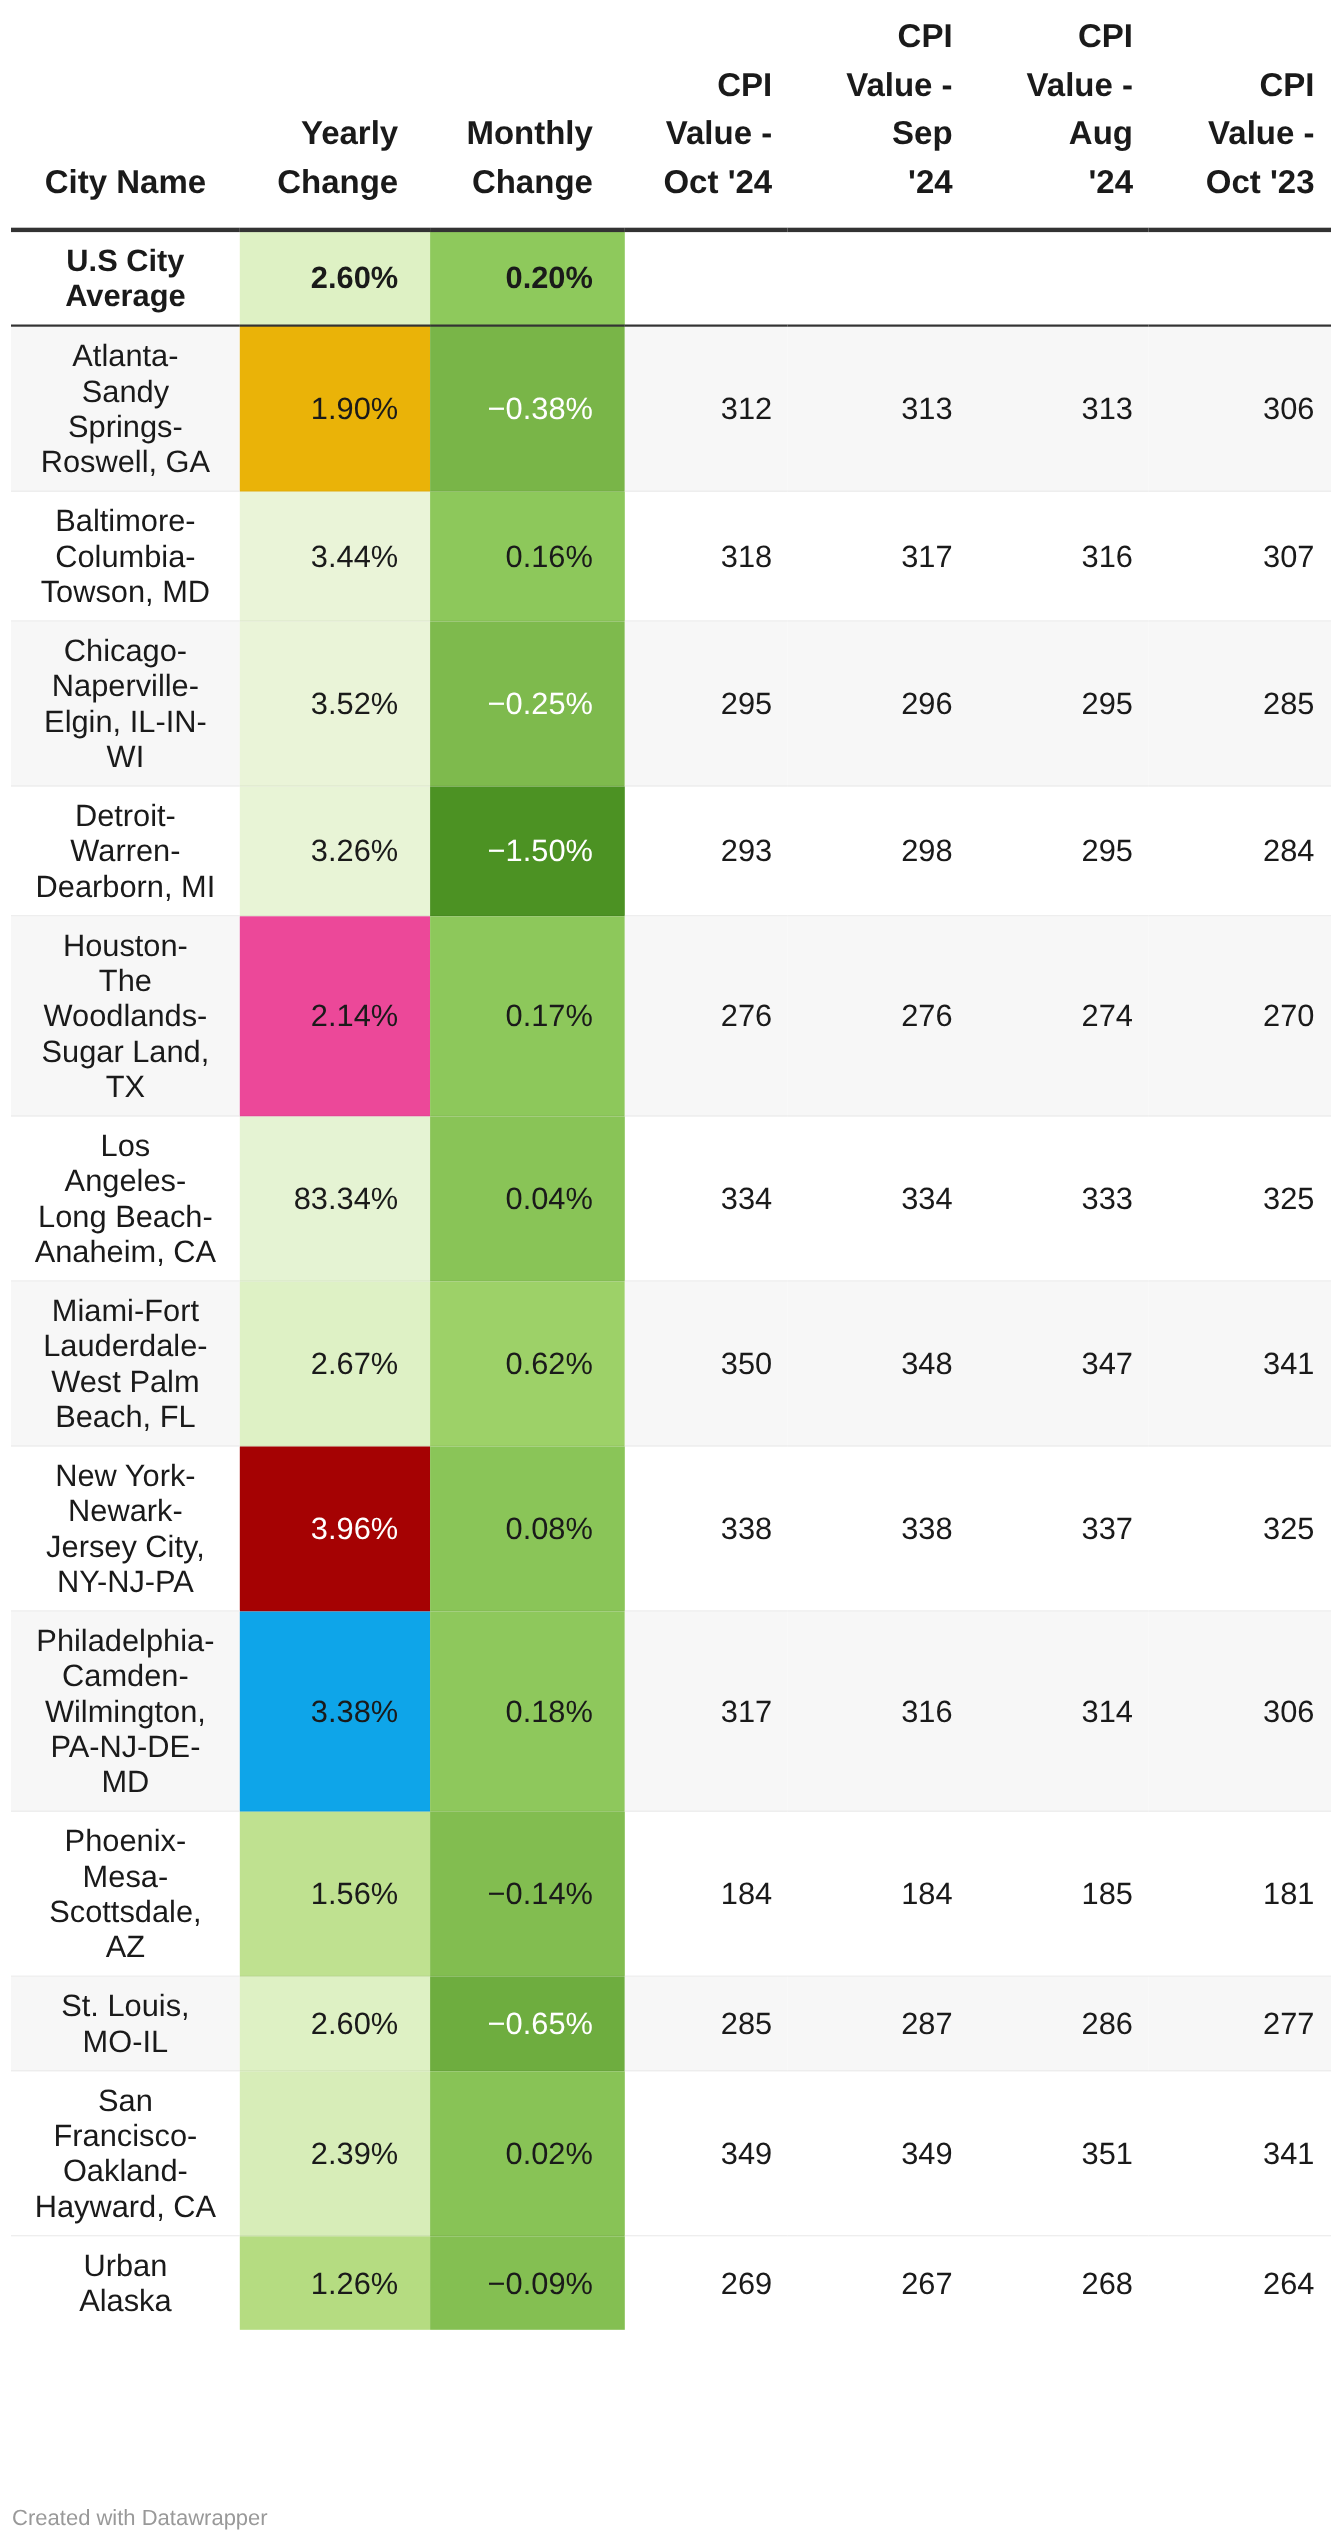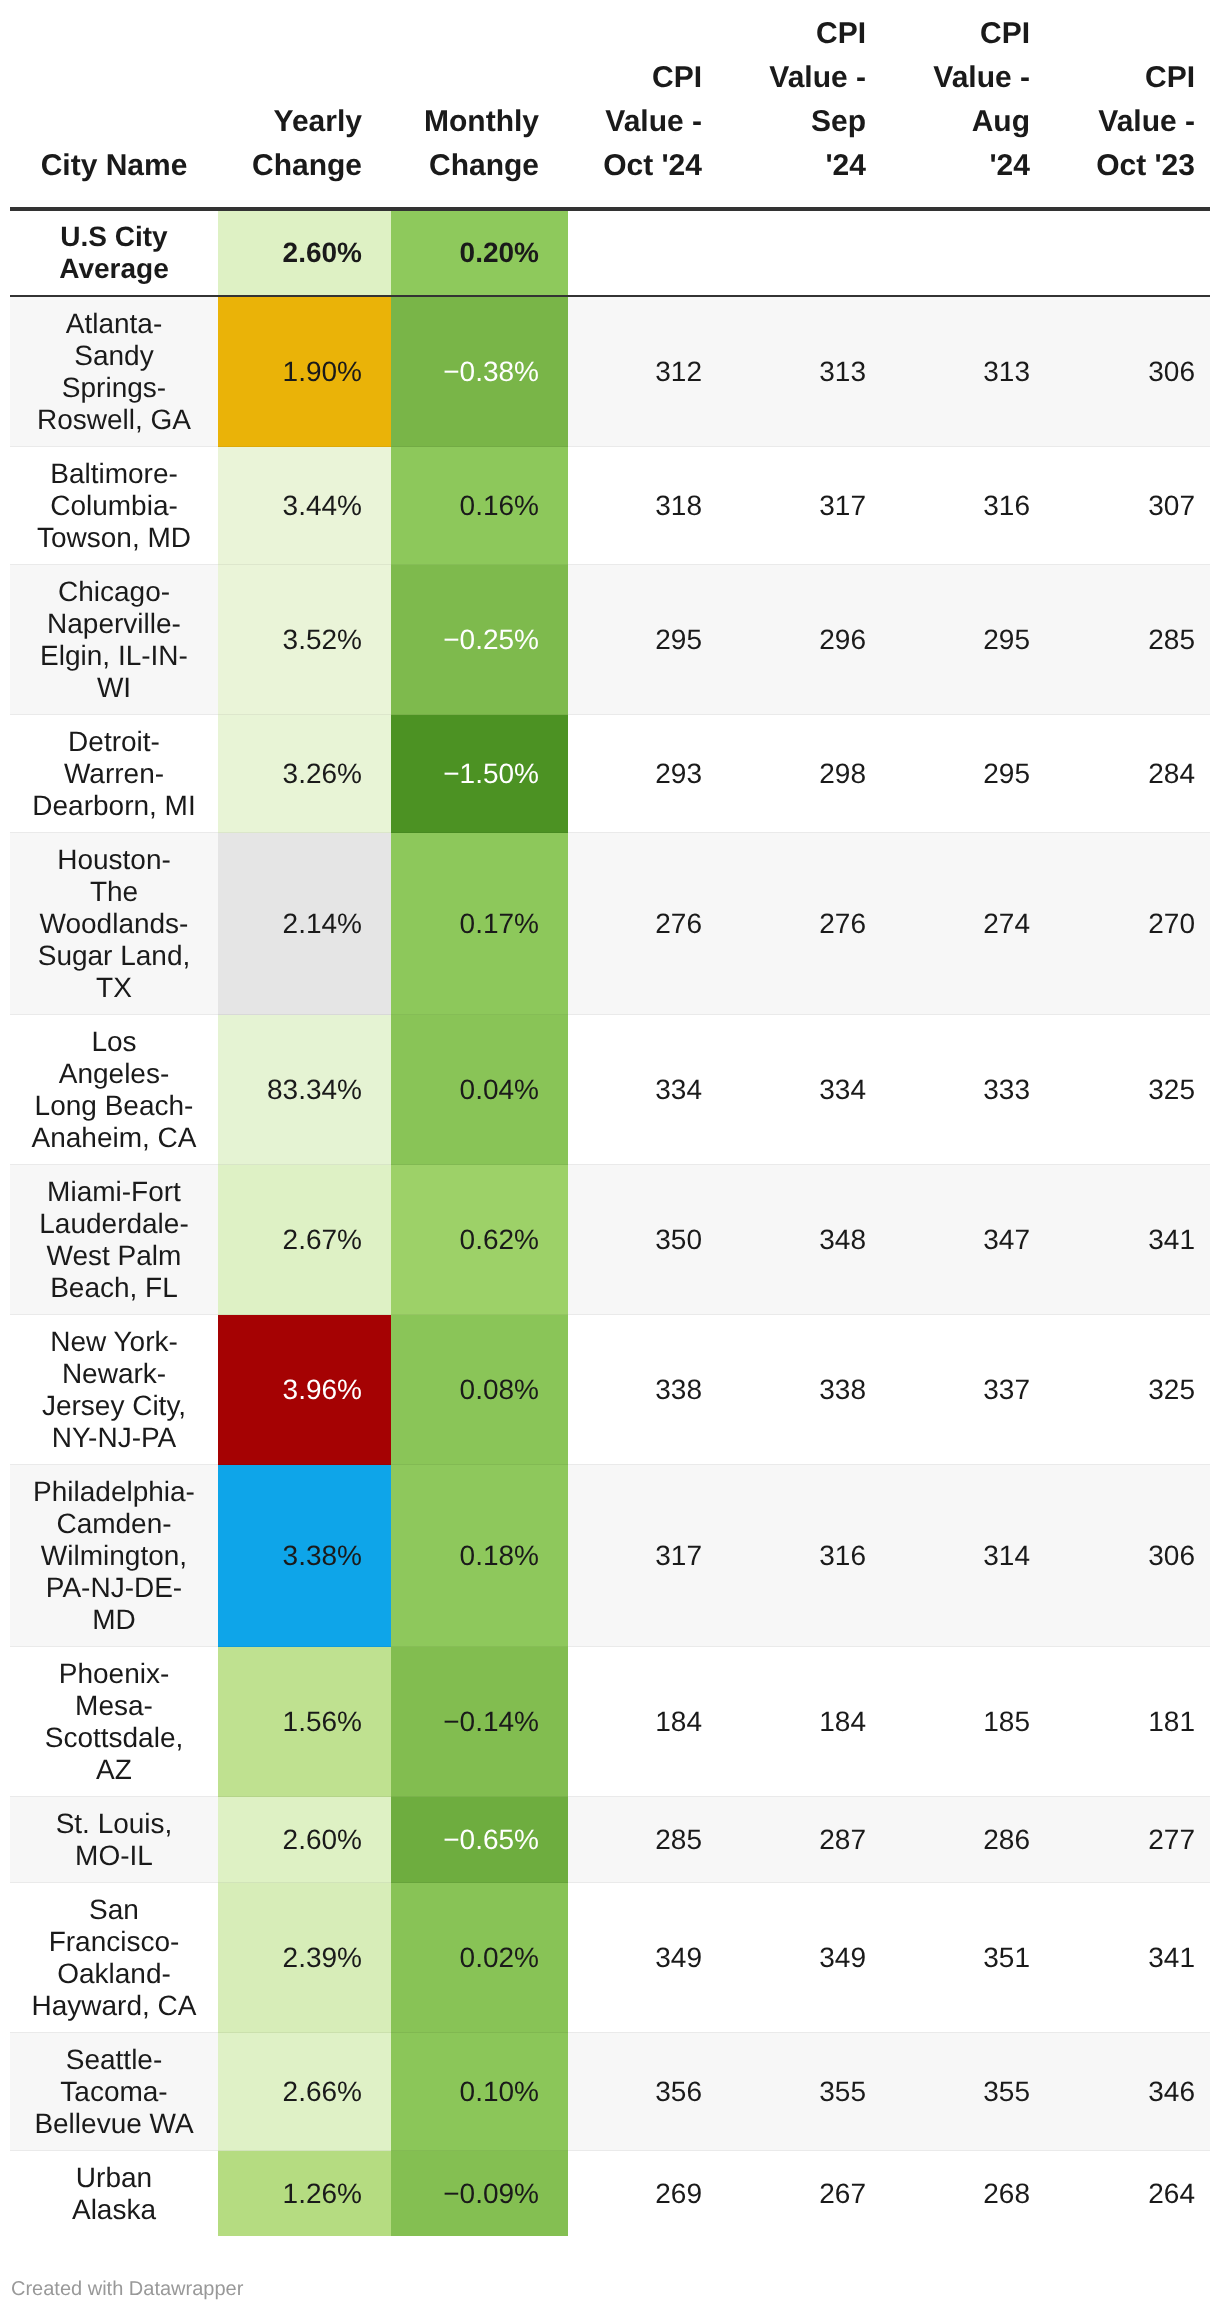--- a/index.html
+++ b/index.html
@@ -144,21 +144,21 @@
           <td class="col-n al-right">298</td>
           <td class="col-n al-right">295</td>
           <td class="col-nl al-right">284</td>
         </tr>
         <tr class="stripe">
           <td class="col-city al-left">Houston-
 The
 Woodlands-
 Sugar Land,
 TX</td>
-          <td class="col-yc al-right tint" style="background-color:#e5e5e5">2.14%</td>
+          <td class="col-yc al-right tint" style="background-color:#ec4899">2.14%</td>
           <td class="col-mc al-right tint" style="background-color:#8DC85B">0.17%</td>
           <td class="col-n1 al-right">276</td>
           <td class="col-n al-right">276</td>
           <td class="col-n al-right">274</td>
           <td class="col-nl al-right">270</td>
         </tr>
         <tr>
           <td class="col-city al-left">Los
 Angeles-
 Long Beach-
@@ -234,31 +234,20 @@
 Francisco-
 Oakland-
 Hayward, CA</td>
           <td class="col-yc al-right tint" style="background-color:#D7EDB8">2.39%</td>
           <td class="col-mc al-right tint" style="background-color:#88C356">0.02%</td>
           <td class="col-n1 al-right">349</td>
           <td class="col-n al-right">349</td>
           <td class="col-n al-right">351</td>
           <td class="col-nl al-right">341</td>
         </tr>
-        <tr class="stripe">
-          <td class="col-city al-left">Seattle-
-Tacoma-
-Bellevue WA</td>
-          <td class="col-yc al-right tint" style="background-color:#DFF1C6">2.66%</td>
-          <td class="col-mc al-right tint" style="background-color:#8BC659">0.10%</td>
-          <td class="col-n1 al-right">356</td>
-          <td class="col-n al-right">355</td>
-          <td class="col-n al-right">355</td>
-          <td class="col-nl al-right">346</td>
-        </tr>
         <tr>
           <td class="col-city al-left">Urban
 Alaska</td>
           <td class="col-yc al-right tint" style="background-color:#B5DC81">1.26%</td>
           <td class="col-mc al-right tint" style="background-color:#84BF52">−0.09%</td>
           <td class="col-n1 al-right">269</td>
           <td class="col-n al-right">267</td>
           <td class="col-n al-right">268</td>
           <td class="col-nl al-right">264</td>
         </tr>

